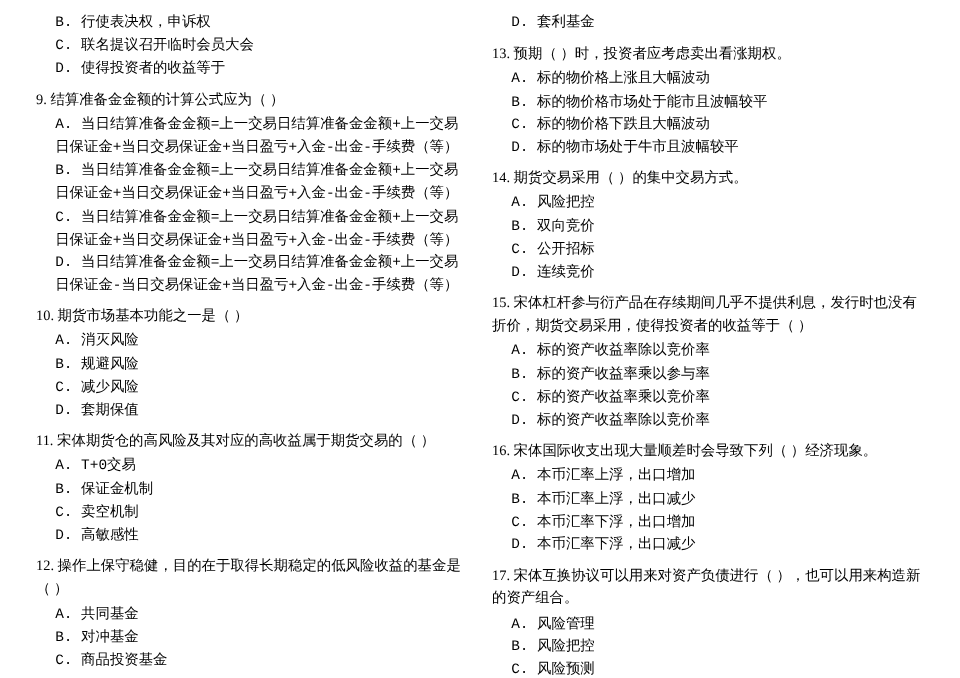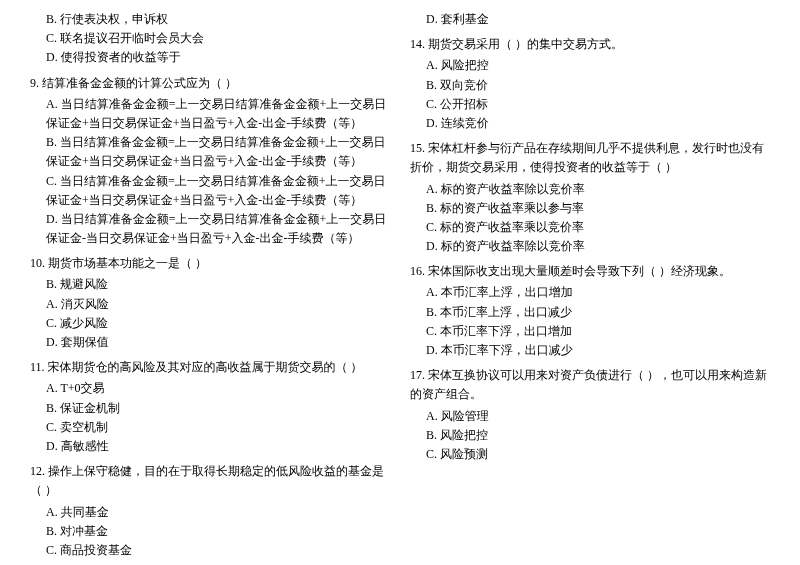--- a/index.html
+++ b/index.html
@@ -25,20 +25,21 @@
       line-height: 1.6;
     }
     .question-block {
       margin-bottom: 6px;
     }
     .question-title {
       margin-bottom: 2px;
     }
     .option {
       padding-left: 16px;
+      font-family: Liberation Mono, monospace;
     }
   </style>
 </head>
 <body>
 
 <div class="page-content">
   <div class="column">
 
     <div class="question-block">
       <div class="option">B. 行使表决权，申诉权</div>
@@ -55,22 +56,22 @@
       <div class="option">B. 当日结算准备金金额=上一交易日结算准备金金额+上一交易日保证金+当日交易保证金+当日盈亏+入金-出金-手续费（等）</div>
       <div class="option">C. 当日结算准备金金额=上一交易日结算准备金金额+上一交易日保证金+当日交易保证金+当日盈亏+入金-出金-手续费（等）</div>
       <div class="option">D. 当日结算准备金金额=上一交易日结算准备金金额+上一交易日保证金-当日交易保证金+当日盈亏+入金-出金-手续费（等）</div>
     </div>
 
     <div class="question-block">
       <div class="question-title">
         <span>10.</span>
         <span>期货市场基本功能之一是（    ）</span>
       </div>
+      <div class="option">A. 消灭风险</div>
       <div class="option">B. 规避风险</div>
-      <div class="option">A. 消灭风险</div>
       <div class="option">C. 减少风险</div>
       <div class="option">D. 套期保值</div>
     </div>
 
     <div class="question-block">
       <div class="question-title">
         <span>11.</span>
         <span>宋体期货仓的高风险及其对应的高收益属于期货交易的（    ）</span>
       </div>
       <div class="option">A. T+0交易</div>
@@ -90,20 +91,30 @@
     </div>
 
   </div>
 
   <div class="column">
 
     <div class="question-block">
       <div class="option">D. 套利基金</div>
     </div>
 
+    <div class="question-block">
+      <div class="question-title">
+        <span>13.</span>
+        <span>预期（    ）时，投资者应考虑卖出看涨期权。</span>
+      </div>
+      <div class="option">A. 标的物价格上涨且大幅波动</div>
+      <div class="option">B. 标的物价格市场处于能市且波幅较平</div>
+      <div class="option">C. 标的物价格下跌且大幅波动</div>
+      <div class="option">D. 标的物市场处于牛市且波幅较平</div>
+    </div>
 
     <div class="question-block">
       <div class="question-title">
         <span>14.</span>
         <span>期货交易采用（    ）的集中交易方式。</span>
       </div>
       <div class="option">A. 风险把控</div>
       <div class="option">B. 双向竞价</div>
       <div class="option">C. 公开招标</div>
       <div class="option">D. 连续竞价</div>

